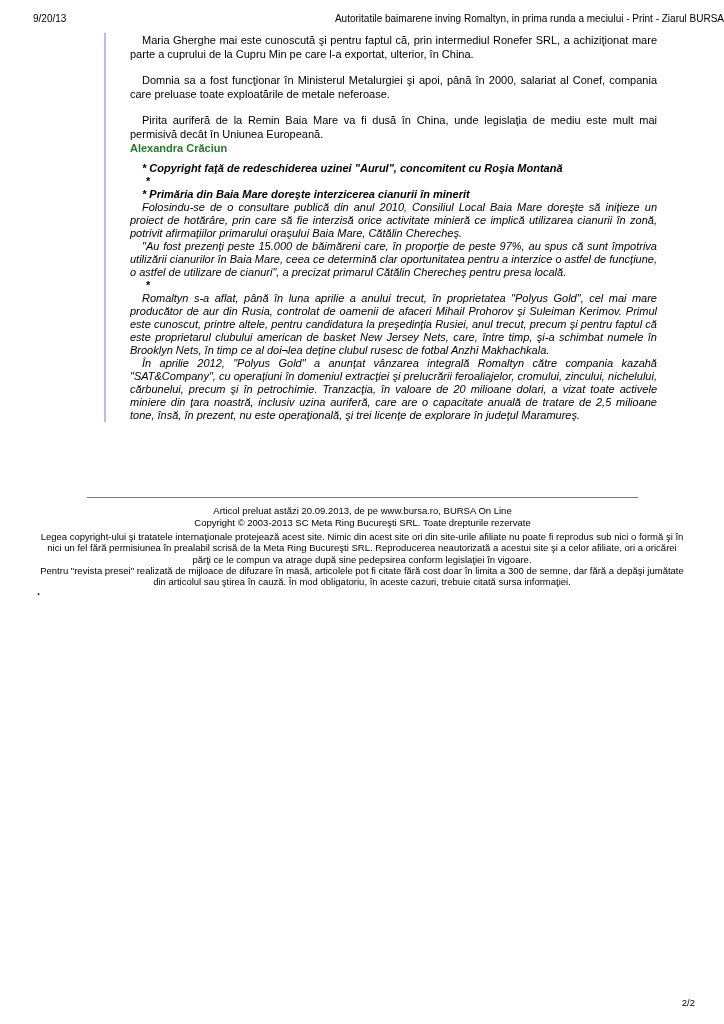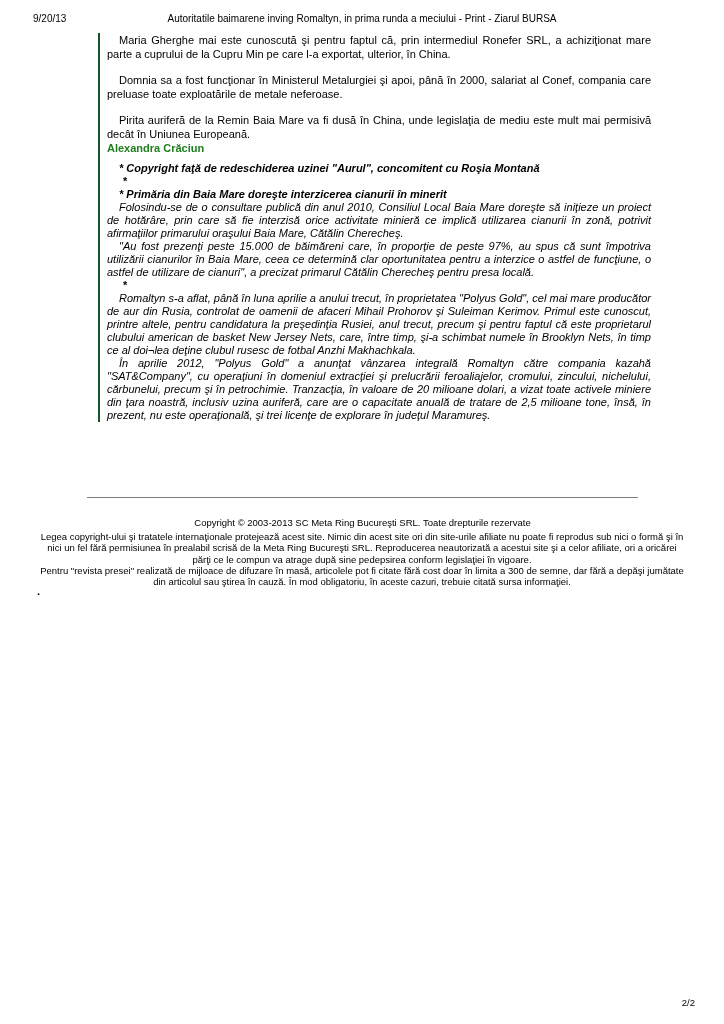--- a/index.html
+++ b/index.html
@@ -24,33 +24,33 @@
     top: 13px;
     left: 33px;
     font-size: 10px;
     color: #000;
   }
   .print-title {
     position: absolute;
     top: 13px;
     left: 0;
     width: 100%;
-    text-align: center;
+    text-align: right;
     font-size: 10px;
     color: #000;
   }
 
   
   .article {
     position: absolute;
     top: 33px;
-    left: 98px;
+    left: 104px;
     width: 553px;
-    border-left: 2px solid #14532d;
-    padding-left: 7px;
+    border-left: 2px solid #c4b5fd;
+    padding-left: 24px;
     box-sizing: border-box;
   }
   .article p {
     margin: 0;
     font-size: 11px;
     line-height: 14px;
     text-align: justify;
     text-indent: 12px;
   }
   .article p.gap {
@@ -156,20 +156,21 @@
     <p class="star">*</p>
     <p class="head">* Primăria din Baia Mare doreşte interzicerea cianurii în minerit</p>
     <p class="it">Folosindu-se de o consultare publică din anul 2010, Consiliul Local Baia Mare doreşte să iniţieze un proiect de hotărâre, prin care să fie interzisă orice activitate minieră ce implică utilizarea cianurii în zonă, potrivit afirmaţiilor primarului oraşului Baia Mare, Cătălin Cherecheş.</p>
     <p class="it">"Au fost prezenţi peste 15.000 de băimăreni care, în proporţie de peste 97%, au spus că sunt împotriva utilizării cianurilor în Baia Mare, ceea ce determină clar oportunitatea pentru a interzice o astfel de funcţiune, o astfel de utilizare de cianuri", a precizat primarul Cătălin Cherecheş pentru presa locală.</p>
     <p class="star">*</p>
     <p class="it">Romaltyn s-a aflat, până în luna aprilie a anului trecut, în proprietatea "Polyus Gold", cel mai mare producător de aur din Rusia, controlat de oamenii de afaceri Mihail Prohorov şi Suleiman Kerimov. Primul este cunoscut, printre altele, pentru candidatura la preşedinţia Rusiei, anul trecut, precum şi pentru faptul că este proprietarul clubului american de basket New Jersey Nets, care, între timp, şi-a schimbat numele în Brooklyn Nets, în timp ce al doi¬lea deţine clubul rusesc de fotbal Anzhi Makhachkala.</p>
     <p class="it">În aprilie 2012, "Polyus Gold" a anunţat vânzarea integrală Romaltyn către compania kazahă "SAT&amp;Company", cu operaţiuni în domeniul extracţiei şi prelucrării feroaliajelor, cromului, zincului, nichelului, cărbunelui, precum şi în petrochimie. Tranzacţia, în valoare de 20 milioane dolari, a vizat toate activele miniere din ţara noastră, inclusiv uzina auriferă, care are o capacitate anuală de tratare de 2,5 milioane tone, însă, în prezent, nu este operaţională, şi trei licenţe de explorare în judeţul Maramureş.</p>
   </div>
 
   <div class="separator"></div>
+  <div class="foot-line1">Articol preluat astăzi 20.09.2013, de pe www.bursa.ro, BURSA On Line</div>
   <div class="foot-line2">Copyright © 2003-2013 SC Meta Ring Bucureşti SRL. Toate drepturile rezervate</div>
   <div class="legal">
     <p>Legea copyright-ului şi tratatele internaţionale protejează acest site. Nimic din acest site ori din site-urile afiliate nu poate fi reprodus sub nici o formă şi în nici un fel fără permisiunea în prealabil scrisă de la Meta Ring Bucureşti SRL. Reproducerea neautorizată a acestui site şi a celor afiliate, ori a oricărei părţi ce le compun va atrage după sine pedepsirea conform legislaţiei în vigoare.</p>
     <p>Pentru "revista presei" realizată de mijloace de difuzare în masă, articolele pot fi citate fără cost doar în limita a 300 de semne, dar fără a depăşi jumătate din articolul sau ştirea în cauză. În mod obligatoriu, în aceste cazuri, trebuie citată sursa informaţiei.</p>
   </div>
   <div class="stray-mark">.</div>
 
   <div class="page-num">2/2</div>
 
 </div>

